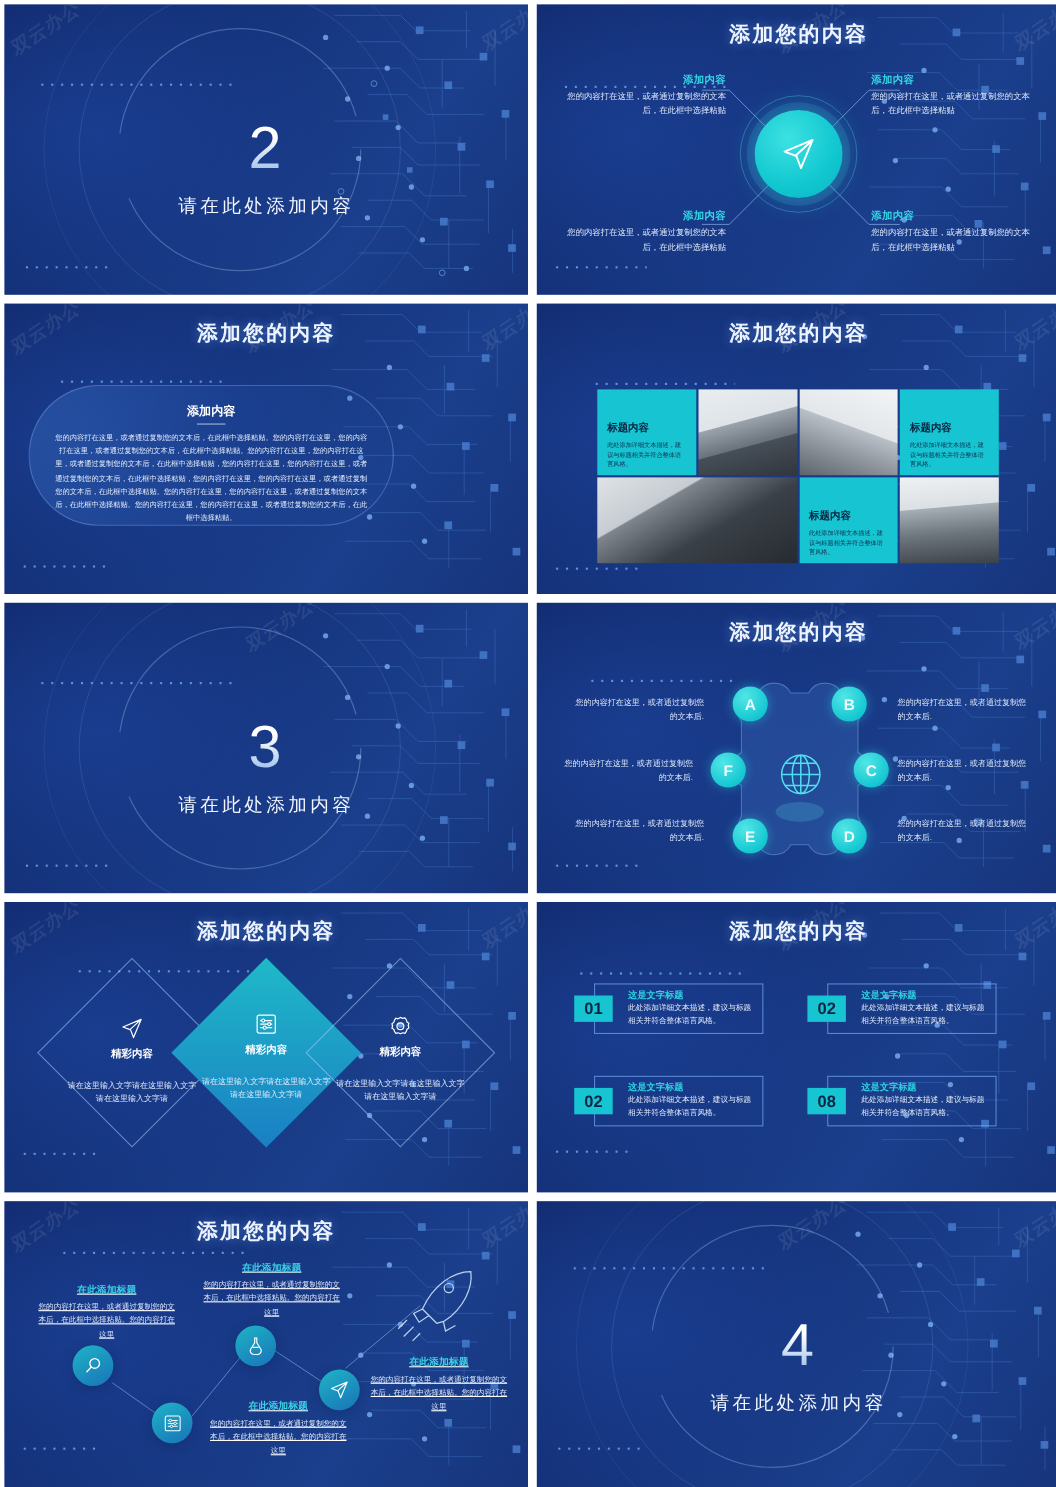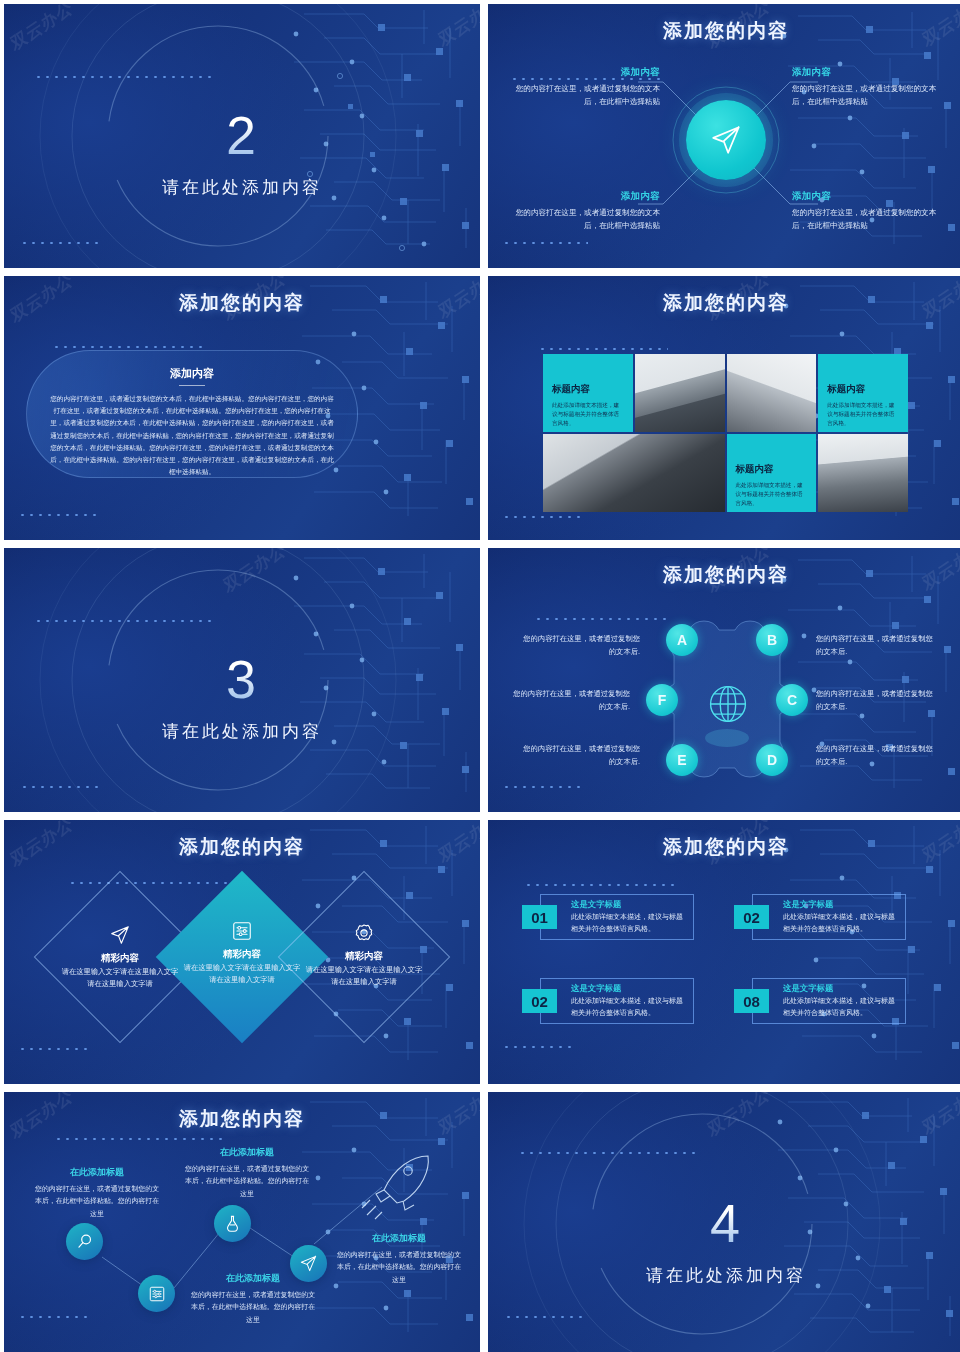--- a/index.html
+++ b/index.html
@@ -148,21 +148,21 @@
   .hextxt { position: absolute; width: 124px; font-size: 7.3px; line-height: 1.85; color: #dce8fb; }
 
   
   .dia {
     position: absolute; width: 122px; height: 122px;
     transform: rotate(45deg);
   }
   .dia.o { border: 1px solid rgba(165,205,255,.55); }
   .dia.f { background: linear-gradient(135deg, #1fb9c8 0%, #1a7fc4 100%); }
   .diac { position: absolute; width: 118px; text-align: center; }
-  .diac .dh { font-size: 9.5px; font-weight: 700; color: #fff; margin: 6px 0 1px; }
+  .diac .dh { font-size: 9.5px; font-weight: 700; color: #fff; margin: 6px 0 16px; }
   .diac .db { font-size: 7.3px; line-height: 1.7; color: #dfeaf9; }
 
   
   .nbox { position: absolute; width: 172px; height: 46px; }
   .nbox .frame {
     position: absolute; left: 18px; top: 0; right: 0; bottom: 0;
     border: 1px solid rgba(120,175,255,.65);
   }
   .nbox .badge {
     position: absolute; left: 0; top: 11px; width: 35px; height: 24px;
@@ -176,21 +176,21 @@
   
   .zicon {
     position: absolute; width: 37px; height: 37px; border-radius: 50%;
     background: linear-gradient(150deg, #1fb4c6 0%, #1873b8 100%);
     display: flex; align-items: center; justify-content: center;
     box-shadow: 0 2px 10px rgba(10,40,90,.45);
   }
   .zblk { position: absolute; width: 130px; }
   .zblk .zh { font-size: 9px; font-weight: 700; color: #3ad2e6; margin-bottom: 4px; }
   .zblk .zb { font-size: 6.9px; line-height: 1.8; color: #dde8fa; }
-  .tc { text-align: center; }
+  .tc { text-align: center; text-decoration: underline; }
   svg { display: block; overflow: visible; }
 </style>
 </head>
 <body>
 
 <div class="grid">
 
   <div class="slide">
     <svg class="circuit" viewBox="0 0 476 264">
       <g stroke="#4f86d8" stroke-width=".7" fill="none" opacity=".55">

